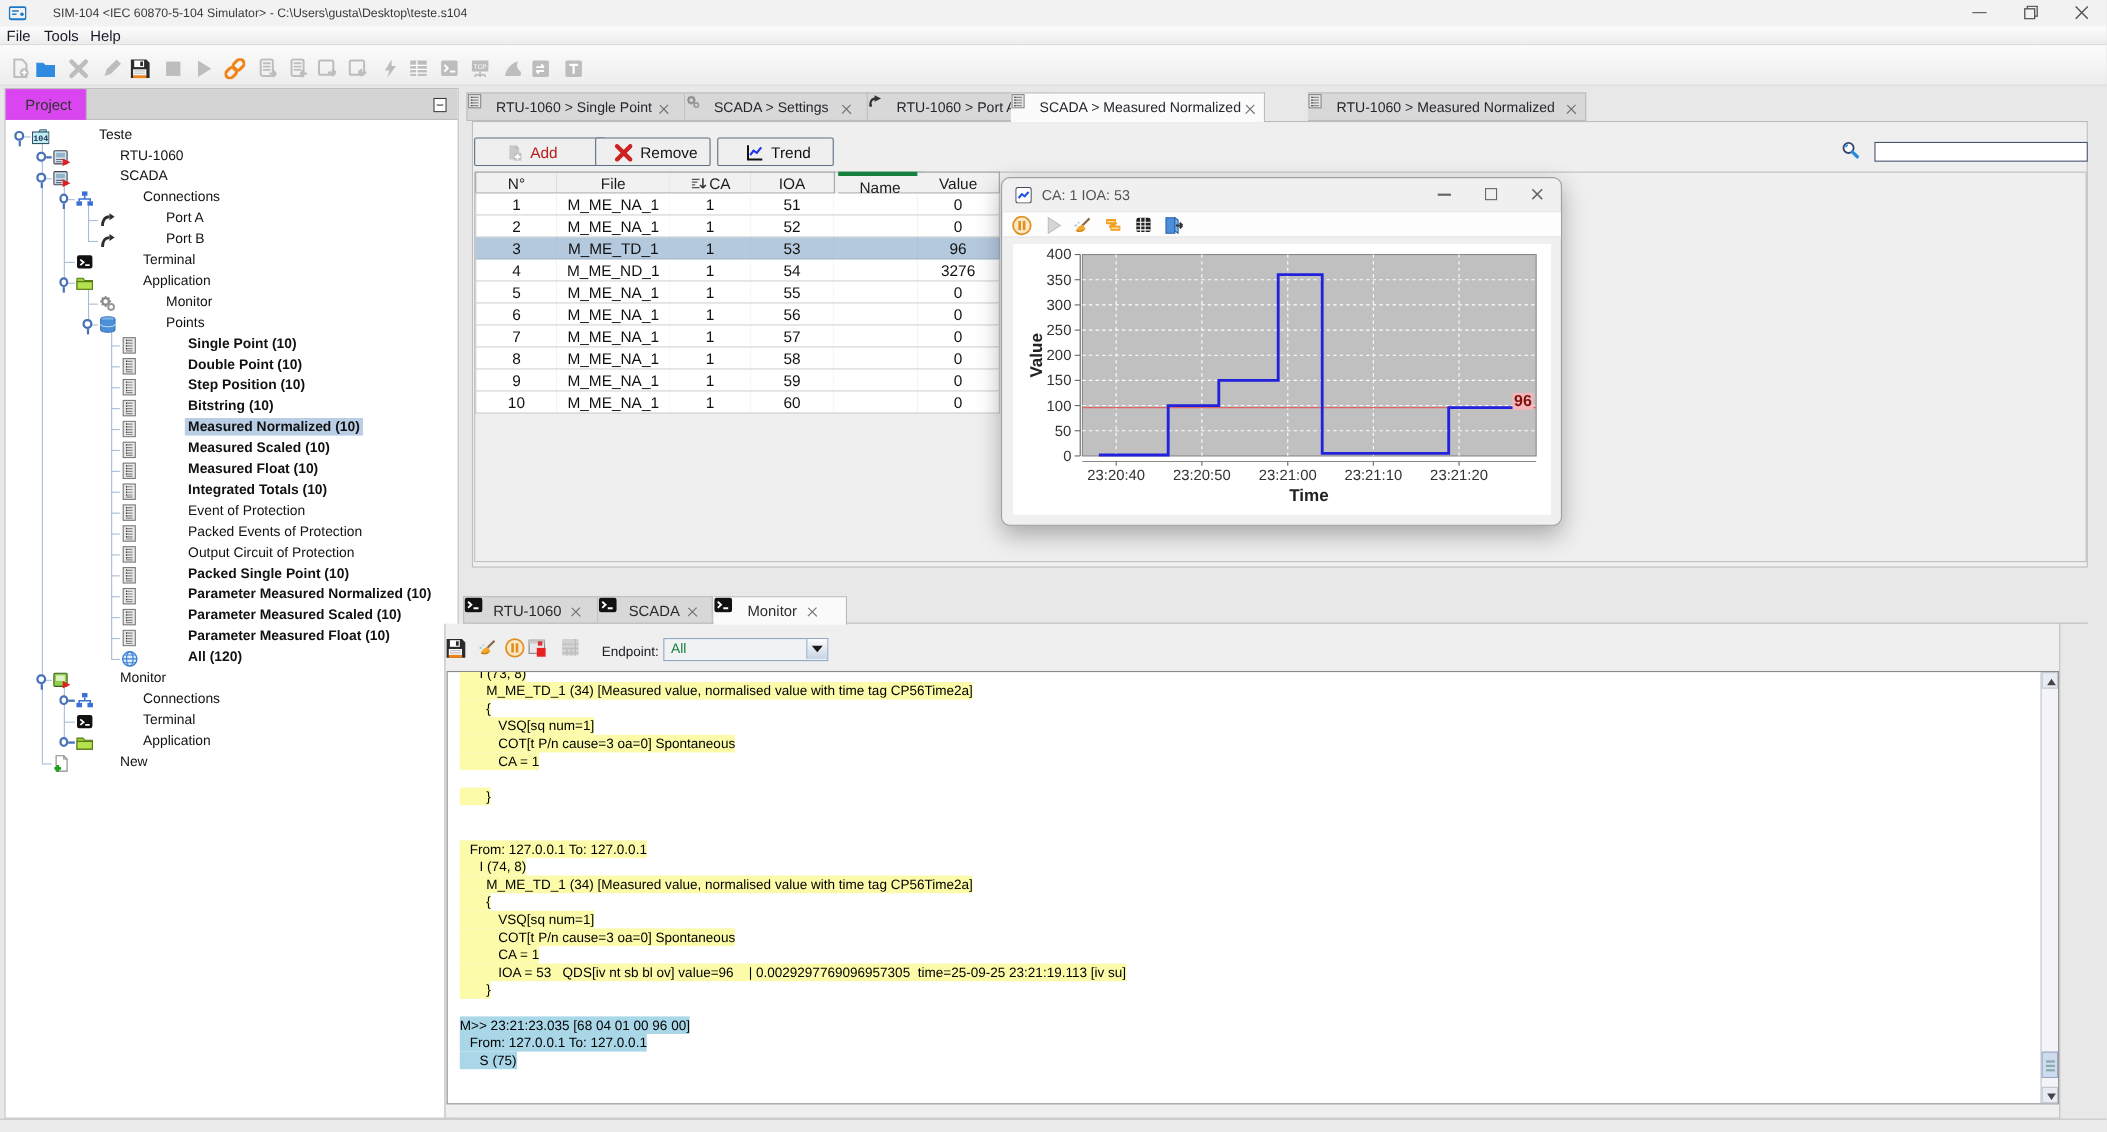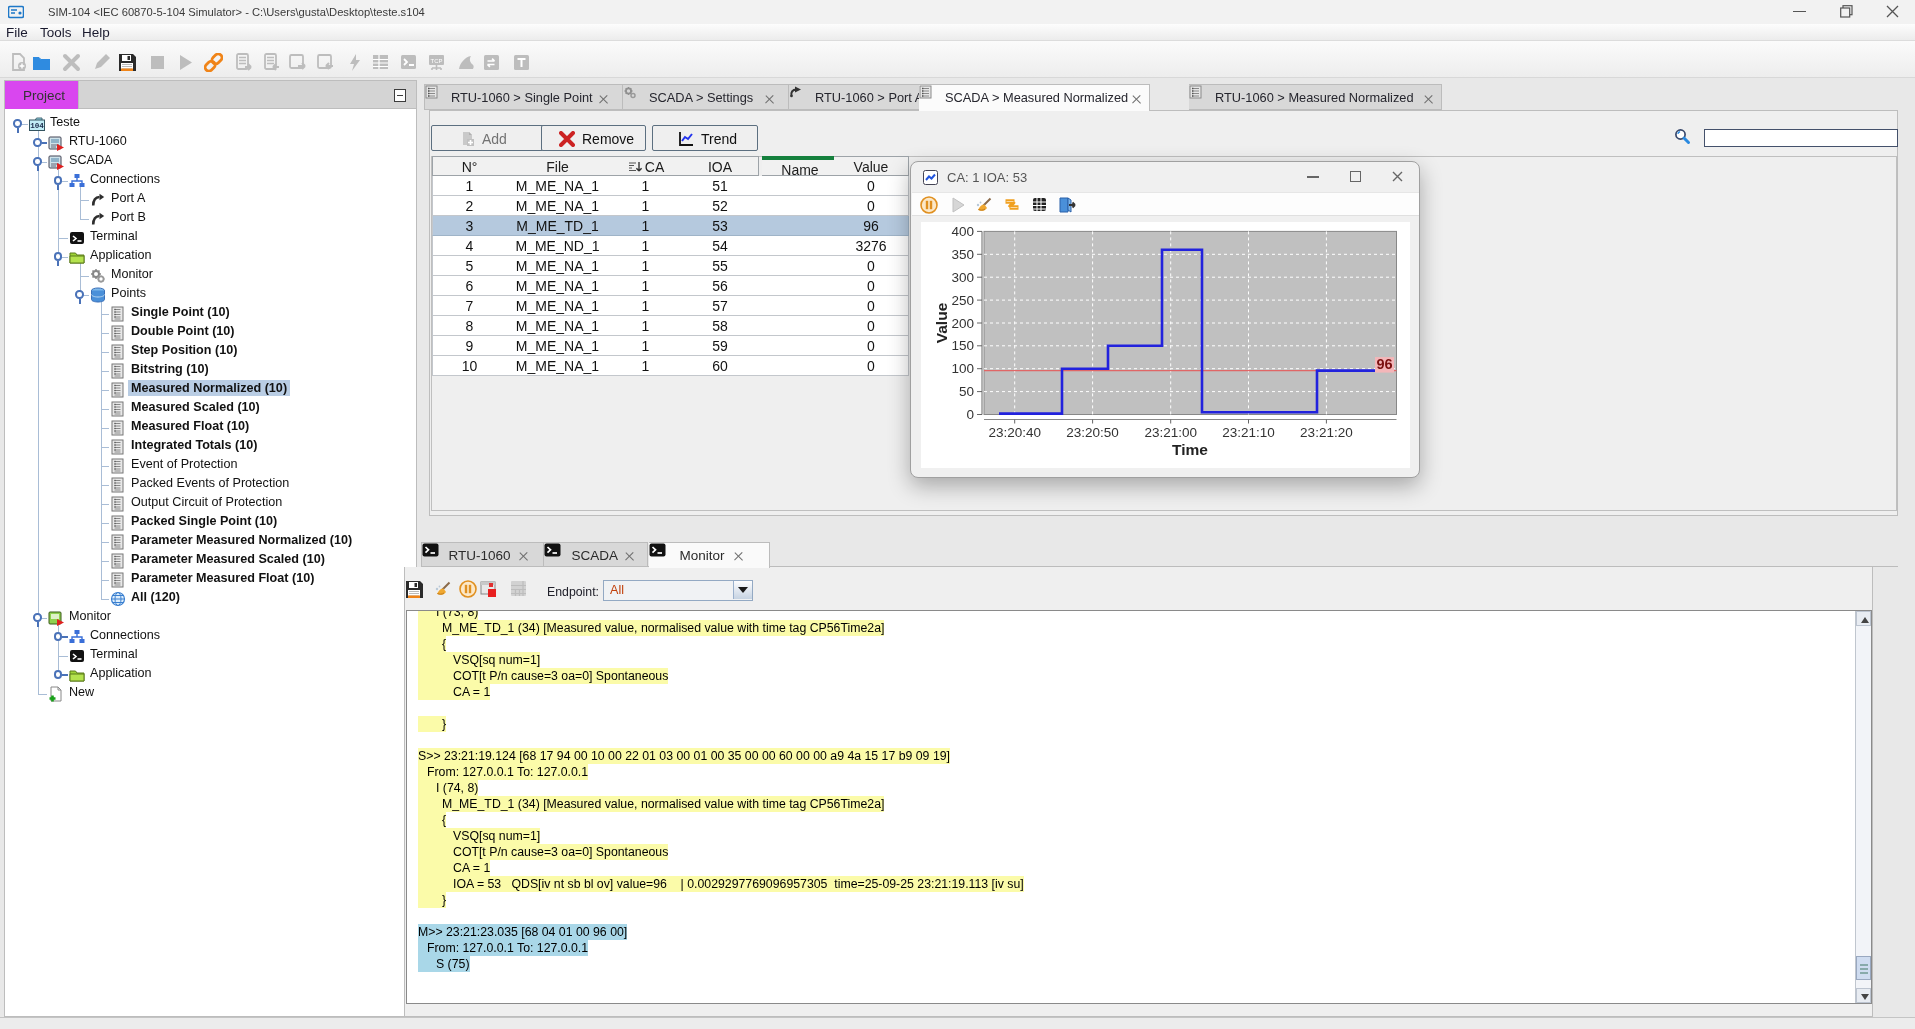--- a/index.html
+++ b/index.html
@@ -11,21 +11,21 @@
 #mainbg{position:absolute;left:0;top:78px;width:1915px;height:951px;background:#e8e8e8;}
 #statusbar{position:absolute;left:0;top:1017px;width:1915px;height:12px;background:#ececec;border-top:1px solid #c4c4c4;}
 #leftpanel{position:absolute;left:4px;top:80px;width:413px;height:937px;background:#fff;border:1px solid #bdbdbd;}
 #lp-header{position:absolute;left:0;top:0;width:411px;height:28px;background:#d4d4d4;border-bottom:1px solid #bdbdbd;}
 #lp-tab{position:absolute;left:0;top:0;width:74px;height:28px;background:#d946ef;border-right:1px solid #bdbdbd;}
 #lp-tab span{position:absolute;left:18px;top:7px;font-size:13.5px;color:#333;}
 #lp-collapse{position:absolute;left:389px;top:8px;width:12px;height:13px;border:1.2px solid #3c3c3c;background:#fdfdfd;}
 #lp-collapse div{position:absolute;left:2px;top:4.8px;width:5.5px;height:1.5px;background:#3c3c3c;}
 #tree{position:absolute;left:-5px;top:28px;width:416px;height:907px;overflow:hidden;}
 .trow{position:absolute;height:19px;font-size:12.6px;color:#111;white-space:nowrap;}
-.trow .lbl{display:inline-block;padding:1px 3px;}
+.trow .lbl{display:inline-block;padding:1px 3px;margin-left:40px;}
 .trow.b{font-weight:bold;}
 .trow.sel .lbl{background:#b9cde4;}
 .tline{position:absolute;background:#a9bdd6;}
 .ticon{position:absolute;width:16px;height:16px;}
 .thandle{position:absolute;width:8.4px;height:8.4px;border:2px solid #4a72b8;border-radius:50%;background:#fff;}
 .tstem{position:absolute;background:#4a72b8;}
 .toptab{position:absolute;top:84px;height:26px;background:#d8d8d8;border:1px solid #bcbcbc;border-left:none;font-size:12.8px;color:#26262e;}
 .toptab.first{border-left:1px solid #bcbcbc;}
 .toptab.active{background:#fbfbfb;height:27px;border-bottom:none;}
 .tabicon{position:absolute;top:6px;}
@@ -46,21 +46,21 @@
 #bottabline{position:absolute;left:429px;top:566px;width:1469px;height:1px;background:#bcbcbc;}
 #logbox{position:absolute;left:1px;top:43px;width:1466px;height:394px;background:#fff;border:1px solid #8a8a8a;overflow:hidden;}
 .lline{position:absolute;left:11px;font-size:12.3px;line-height:16px;white-space:pre;color:#000;}
 .lline span{display:inline-block;}
 .hly{background:#fbfba9;}
 .hlb{background:#a9d7e8;}
 #chartwin{position:absolute;left:910px;top:161px;width:510px;height:317px;background:#f0f0f0;border:1px solid #a0a0a0;border-radius:8px;box-shadow:0 8px 22px rgba(0,0,0,0.30);}
 #cw-toolbar{position:absolute;left:1px;top:30px;width:507px;height:24px;background:#fdfdfd;border-top:1px solid #e6e6e6;border-bottom:1px solid #e0e0e0;}
 #cw-chart{position:absolute;left:10px;top:60px;width:489px;height:246px;background:#fff;}
 .combo{position:absolute;left:198px;top:13px;width:150px;height:21px;background:#f0f2f4;border:1.6px solid #93a9c3;}
-.combo .ctext{position:absolute;left:6px;top:2px;font-size:12.6px;color:#c2410c;}
+.combo .ctext{position:absolute;left:6px;top:2px;font-size:12.6px;color:#15803d;}
 .combo .carr{position:absolute;right:0;top:0;width:19px;height:17.8px;background:linear-gradient(#fdfdfe,#c6d3e2);border-left:1px solid #9ab0cc;}
 .combo .carr:after{content:"";position:absolute;left:3.5px;top:5.5px;border-left:5.5px solid transparent;border-right:5.5px solid transparent;border-top:6.5px solid #1a1a1a;}
 </style></head><body>
 <div id="titlebar">
 <svg class="abs" style="left:8px;top:4px" width="16" height="16" viewBox="0 0 16 16">
       <rect x="0.5" y="2.5" width="15" height="11" rx="1.5" fill="none" stroke="#1e78c8" stroke-width="1.6"></rect>
       <path d="M3 6h6M3 9h4" stroke="#1e78c8" stroke-width="1.4"></path>
       <circle cx="12" cy="9" r="1.6" fill="#1e78c8"></circle>
     </svg>
 <div id="title-text">SIM-104 &lt;IEC 60870-5-104 Simulator&gt; - C:\Users\gusta\Desktop\teste.s104</div>
@@ -413,21 +413,21 @@
         <path d="M3 1h7l3 3v11H3z" fill="#fff" stroke="#888"></path>
         <path d="M10 1v3h3" fill="none" stroke="#888"></path>
         <rect x="1" y="9" width="7" height="7" fill="none"></rect>
         <path d="M4.5 9.5v6M1.5 12.5h6" stroke="#18a018" stroke-width="2.6"></path>
       </svg>
 <div class="trow" style="left:66px;top:575.1px"><span class="lbl">New</span></div>
     </div>
   </div>
 <div id="contentpane">
 <div class="abs" style="left:1px;top:45px;width:1466px;height:355px;border:1px solid #bfbfbf"></div>
-<div class="btn" style="left:1px;width:120px;color:#737373">
+<div class="btn" style="left:1px;width:120px;color:#b91c1c">
       <svg class="abs" style="left:28px;top:5px" width="16" height="16" viewBox="0 0 16 16">
         <path d="M3 1h6l3 3v10H3z" fill="#c9c9c9"></path>
         <path d="M9 1v3h3" fill="#b0b0b0"></path>
         <rect x="7" y="8" width="7" height="7" fill="#c0c0c0"></rect>
         <path d="M10.5 9v5M8 11.5h5" stroke="#fff" stroke-width="1.6"></path>
       </svg>
       <span style="position:absolute;left:50px;top:5px">Add</span>
     </div>
 <div class="btn" style="left:111px;width:105px;color:#111">
       <svg class="abs" style="left:17px;top:5px" width="16" height="16" viewBox="0 0 16 16">
@@ -617,21 +617,20 @@
       <div class="carr"></div>
     </div>
 <div id="logbox">
       <div class="lline" style="top:-7px"><span class="hly" style="padding-left:18px">I (73, 8)</span></div>
 <div class="lline" style="top:9px"><span class="hly" style="padding-left:24px">M_ME_TD_1 (34) [Measured value, normalised value with time tag CP56Time2a]</span></div>
 <div class="lline" style="top:25px"><span class="hly" style="padding-left:24px">{</span></div>
 <div class="lline" style="top:41px"><span class="hly" style="padding-left:35px">VSQ[sq num=1]</span></div>
 <div class="lline" style="top:57px"><span class="hly" style="padding-left:35px">COT[t P/n cause=3 oa=0] Spontaneous</span></div>
 <div class="lline" style="top:73px"><span class="hly" style="padding-left:35px">CA = 1</span></div>
 <div class="lline" style="top:105px"><span class="hly" style="padding-left:24px">}</span></div>
-<div class="lline" style="top:137px"><span class="hly" style="padding-left:0px">S&gt;&gt; 23:21:19.124 [68 17 94 00 10 00 22 01 03 00 01 00 35 00 00 60 00 00 a9 4a 15 17 b9 09 19]</span></div>
 <div class="lline" style="top:153px"><span class="hly" style="padding-left:9px">From: 127.0.0.1 To: 127.0.0.1</span></div>
 <div class="lline" style="top:169px"><span class="hly" style="padding-left:18px">I (74, 8)</span></div>
 <div class="lline" style="top:185px"><span class="hly" style="padding-left:24px">M_ME_TD_1 (34) [Measured value, normalised value with time tag CP56Time2a]</span></div>
 <div class="lline" style="top:201px"><span class="hly" style="padding-left:24px">{</span></div>
 <div class="lline" style="top:217px"><span class="hly" style="padding-left:35px">VSQ[sq num=1]</span></div>
 <div class="lline" style="top:233px"><span class="hly" style="padding-left:35px">COT[t P/n cause=3 oa=0] Spontaneous</span></div>
 <div class="lline" style="top:249px"><span class="hly" style="padding-left:35px">CA = 1</span></div>
 <div class="lline" style="top:265px"><span class="hly" style="padding-left:35px">IOA = 53   QDS[iv nt sb bl ov] value=96    | 0.0029297769096957305  time=25-09-25 23:21:19.113 [iv su]</span></div>
 <div class="lline" style="top:281px"><span class="hly" style="padding-left:24px">}</span></div>
 <div class="lline" style="top:313px"><span class="hlb" style="padding-left:0px">M&gt;&gt; 23:21:23.035 [68 04 01 00 96 00]</span></div>

